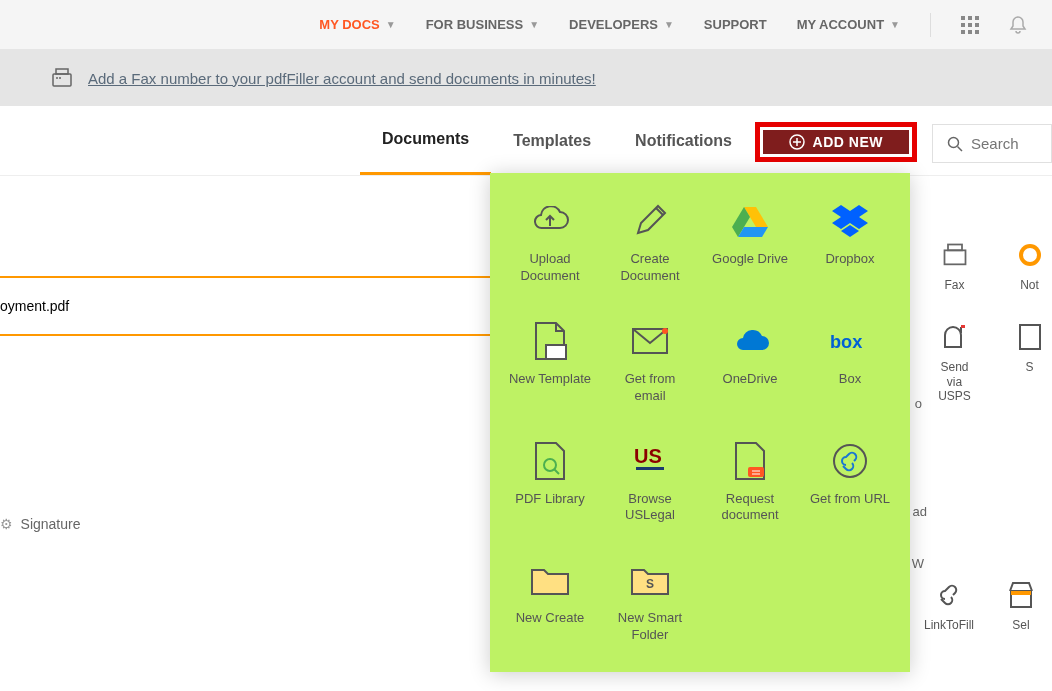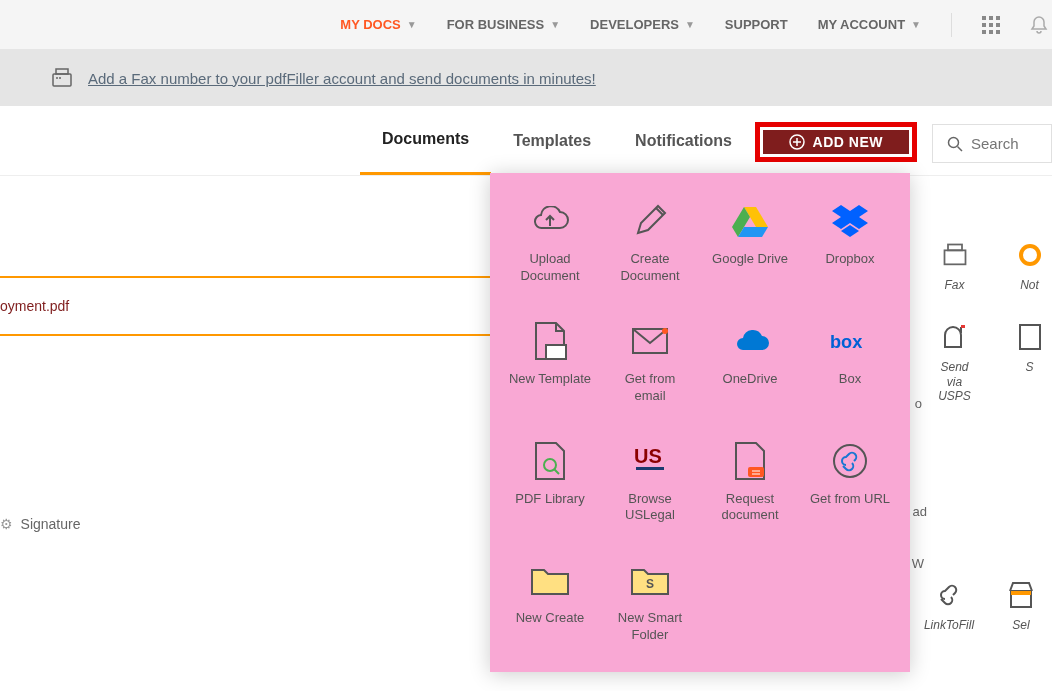--- a/index.html
+++ b/index.html
@@ -1,47 +1,47 @@
 <!DOCTYPE html>
 <html><head>
 <meta charset="utf-8">
 <style>
 * { margin: 0; padding: 0; box-sizing: border-box; font-family: Arial, Helvetica, sans-serif; }
 body { width: 1052px; height: 691px; overflow: hidden; background: #fff; }
 
-.topnav { height: 50px; background: #f5f5f5; border-bottom: 1px solid #e5e5e5; display: flex; align-items: center; justify-content: flex-end; padding: 0 4px; gap: 30px; font-size: 13px; font-weight: 600; color: #666; }
+.topnav { height: 50px; background: #f5f5f5; border-bottom: 1px solid #e5e5e5; display: flex; align-items: center; justify-content: flex-end; padding: 0 25px; gap: 30px; font-size: 13px; font-weight: 600; color: #666; }
 .topnav-item { display: flex; align-items: center; gap: 6px; cursor: pointer; }
 .topnav-item.active { color: #ff5722; }
 .topnav-sep { width: 1px; height: 24px; background: #ddd; }
 .chevron-down { font-size: 10px; color: #999; }
 
 .banner { background: #e5e5e5; padding: 16px 50px; display: flex; align-items: center; gap: 14px; }
 .banner a { color: #5a6a7a; text-decoration: underline; font-size: 15px; }
 
 .tabs-row { display: flex; align-items: center; padding: 0 0 0 360px; border-bottom: 1px solid #eee; position: relative; height: 70px; }
 .tab { font-size: 16px; color: #555; padding: 24px 22px; font-weight: 600; cursor: pointer; }
 .tab.active { color: #222; border-bottom: 3px solid #ff9800; }
 
 .add-new-wrap { position: absolute; right: 135px; top: 16px; }
 .add-new-btn { background: #7f1d1d; color: #fff; border: none; padding: 4px 26px; font-size: 14px; font-weight: 700; cursor: pointer; display: flex; align-items: center; gap: 8px; letter-spacing: 0.5px; }
 .add-new-highlight { border: 5px solid #e60000; padding: 3px; display: inline-block; }
 
 .search-wrap { position: absolute; right: 0; top: 18px; display: flex; align-items: center; gap: 8px; padding: 10px 0 10px 14px; border: 1px solid #e0e0e0; width: 120px; }
 .search-input { border: none; font-size: 15px; color: #888; outline: none; width: 70px; }
 
 .content { position: relative; height: 520px; }
-.doc-item { position: absolute; left: 0; top: 100px; font-size: 14px; color: #7f1d1d; padding: 20px 0; border-top: 1px solid #eee; border-bottom: 1px solid #eee; width: 490px; }
+.doc-item { position: absolute; left: 0; top: 100px; font-size: 14px; color: #000000; padding: 20px 0; border-top: 1px solid #eee; border-bottom: 1px solid #eee; width: 490px; }
 .doc-item.selected { border-top: 2px solid #ff9800; border-bottom: 2px solid #ff9800; }
 .sig-row { position: absolute; left: 0; top: 340px; font-size: 14px; color: #666; display: flex; align-items: center; gap: 8px; }
 
-.dropdown { position: absolute; left: 490px; top: 173px; width: 420px; background: #f9a8d4; box-shadow: 0 2px 20px rgba(0,0,0,0.2); padding: 20px 10px; display: grid; grid-template-columns: repeat(4, 1fr); gap: 20px 0; z-index: 10; }
+.dropdown { position: absolute; left: 490px; top: 173px; width: 420px; background: #bef264; box-shadow: 0 2px 20px rgba(0,0,0,0.2); padding: 20px 10px; display: grid; grid-template-columns: repeat(4, 1fr); gap: 20px 0; z-index: 10; }
 .dd-item { display: flex; flex-direction: column; align-items: center; gap: 10px; cursor: pointer; padding: 8px; }
 .dd-label { font-size: 13px; color: #555; text-align: center; line-height: 1.3; }
 .dd-icon { width: 40px; height: 40px; display: flex; align-items: center; justify-content: center; }
-.side-item { display: flex; flex-direction: column; align-items: center; gap: 8px; cursor: pointer; width: 50px; font-style: italic; }
+.side-item { display: flex; flex-direction: column; align-items: center; gap: 8px; cursor: pointer; width: 50px; }
 .side-label { font-size: 12px; color: #555; text-align: center; line-height: 1.2; }
 .side-icon { width: 30px; height: 30px; display: flex; align-items: center; justify-content: center; }
 
 .partial-text { position: absolute; font-size: 13px; color: #666; }
 svg { display: block; }
 </style>
 </head>
 <body>
 
 <div class="topnav">

